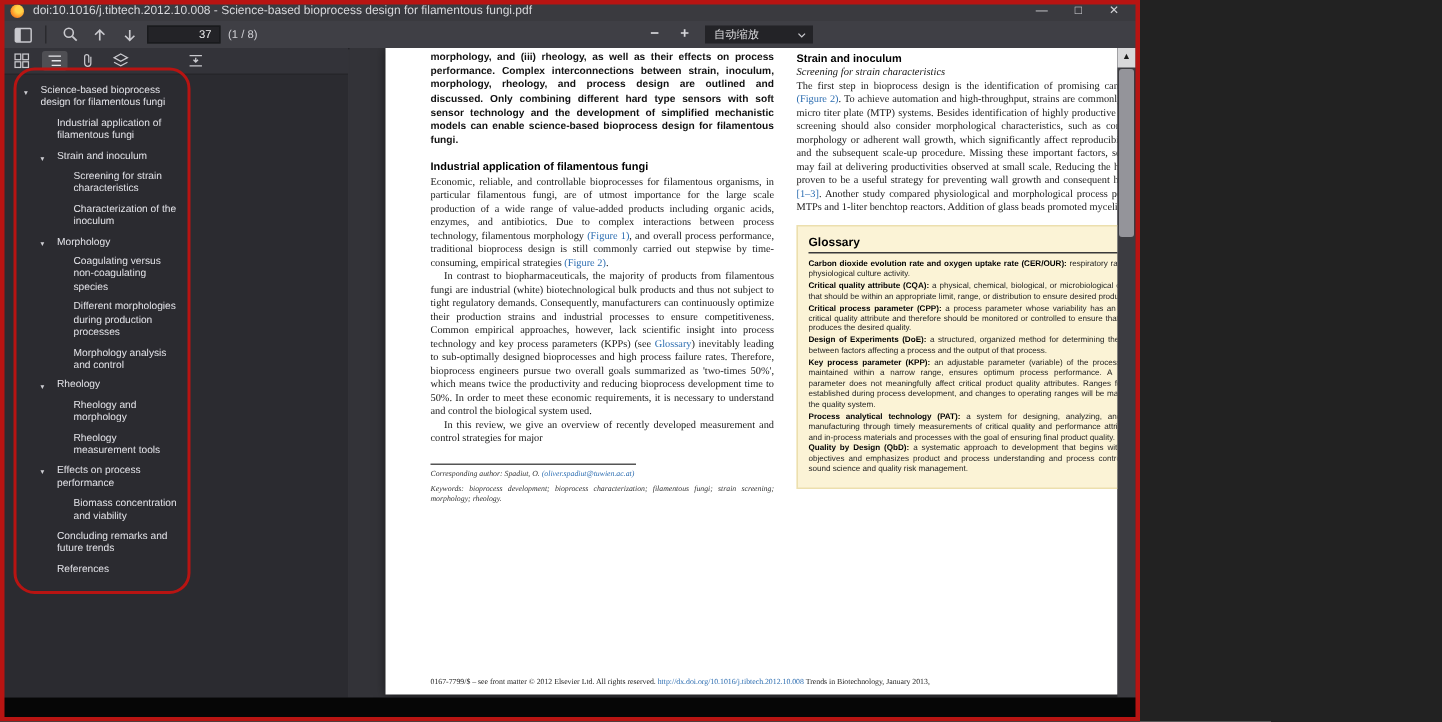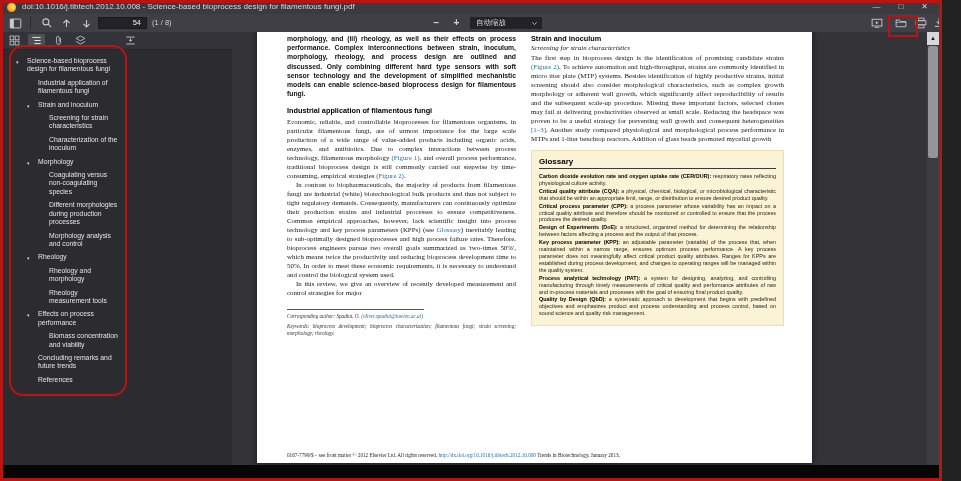--- a/index.html
+++ b/index.html
@@ -1,16 +1,16 @@
 <!DOCTYPE html>
 <html><head>
 <meta charset="utf-8">
 <style>
   html,body{margin:0;padding:0;background:#222;}
-  .window{position:relative;width:942px;height:481px;background:#333338;overflow:hidden;
+  .window{position:relative;width:760px;height:481px;background:#333338;overflow:hidden;
           font-family:"Liberation Sans",sans-serif;-webkit-font-smoothing:antialiased;}
 
   
   .titlebar{position:absolute;left:0;top:0;right:0;height:14px;background:#3a3a3f;}
   .app-logo{position:absolute;left:7px;top:3px;width:9px;height:9px;border-radius:50%;
             background:radial-gradient(circle at 62% 38%, #ffd54a 0 28%, #ff9a2a 60%, #e5590c 100%);}
   .title-text{position:absolute;left:22px;top:0;line-height:14px;font-size:8px;color:#d7d7db;white-space:nowrap;}
   .win-controls{position:absolute;right:14px;top:0;height:14px;display:flex;gap:18px;
                 color:#d2d2d6;font-size:8px;line-height:14px;}
   .win-controls span{cursor:default;}
@@ -116,21 +116,21 @@
     <div class="tb" style="left:58px;">
       <svg width="11" height="11" viewBox="0 0 16 16">
         <path d="M8 13 V3 M3.5 7.5 L8 3 l4.5 4.5" fill="none" stroke="#c9c9ce" stroke-width="1.6"></path>
       </svg>
     </div>
     <div class="tb" style="left:78px;">
       <svg width="11" height="11" viewBox="0 0 16 16">
         <path d="M8 3 V13 M3.5 8.5 L8 13 l4.5-4.5" fill="none" stroke="#c9c9ce" stroke-width="1.6"></path>
       </svg>
     </div>
-    <div class="page-input">54</div>
+    <div class="page-input">37</div>
     <span class="page-count">(1 / 8)</span>
 
     <div class="tb zoom-btn" style="left:428px;">−</div>
     <div class="tb zoom-btn" style="left:448px;">+</div>
     <div class="zoom-select">
       <span>自动缩放</span>
       <svg class="zoom-chevron" width="7" height="7" viewBox="0 0 16 16">
         <path d="M3 5.5 L8 10.5 13 5.5" fill="none" stroke="#c9c9ce" stroke-width="2"></path>
       </svg>
     </div>

